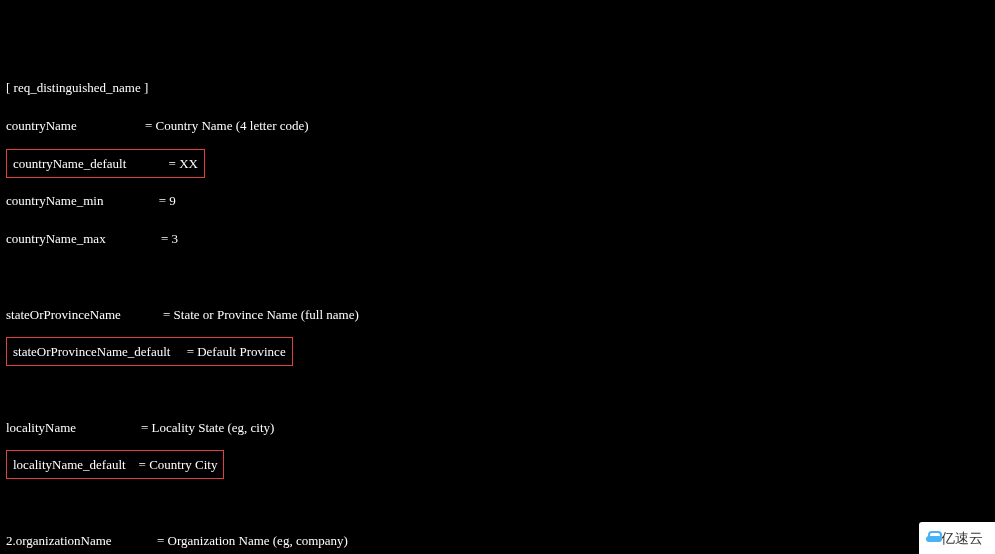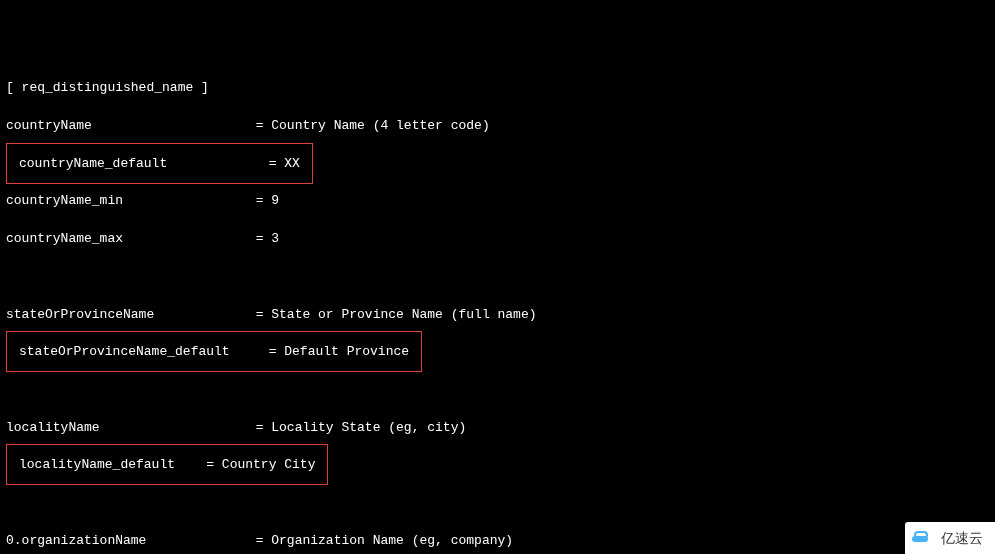--- a/index.html
+++ b/index.html
@@ -13,35 +13,36 @@
       white-space: pre;
       position: relative;
       width: 995px;
       height: 554px;
       box-sizing: border-box;
       overflow: hidden;
     }
     .line {
       display: block;
       position: relative;
+      font-family: Liberation Serif, serif;
     }
     .highlight-box {
       border: 1px solid #e04040;
-      padding: 12px;
+      padding: 6px;
       display: inline;
     }
     .logo {
       position: absolute;
       right: 0;
       bottom: 0;
       background: #ffffff;
       color: #333;
       font-family: "Microsoft YaHei", sans-serif;
       font-size: 14px;
-      padding: 6px 12px 6px 36px;
+      padding: 6px 12px 6px 22px;
       border-radius: 3px 0 0 0;
     }
     .logo::before {
       content: "";
       position: absolute;
       left: 9px;
       top: 9px;
       width: 10px;
       height: 6px;
       border: 2px solid #49b1f5;
@@ -69,21 +70,21 @@
 <span class="line"><span class="highlight-box">countryName_default             = XX</span></span>
 <span class="line">countryName_min                 = 9</span>
 <span class="line">countryName_max                 = 3</span>
 <span class="line"> </span>
 <span class="line">stateOrProvinceName             = State or Province Name (full name)</span>
 <span class="line"><span class="highlight-box">stateOrProvinceName_default     = Default Province</span></span>
 <span class="line"> </span>
 <span class="line">localityName                    = Locality State (eg, city)</span>
 <span class="line"><span class="highlight-box">localityName_default    = Country City</span></span>
 <span class="line"> </span>
-<span class="line">0.organizationName              = Organization Name (eg, company)</span>
+<span class="line">2.organizationName              = Organization Name (eg, company)</span>
 
 
 
 
 
 
 
 
 
 

